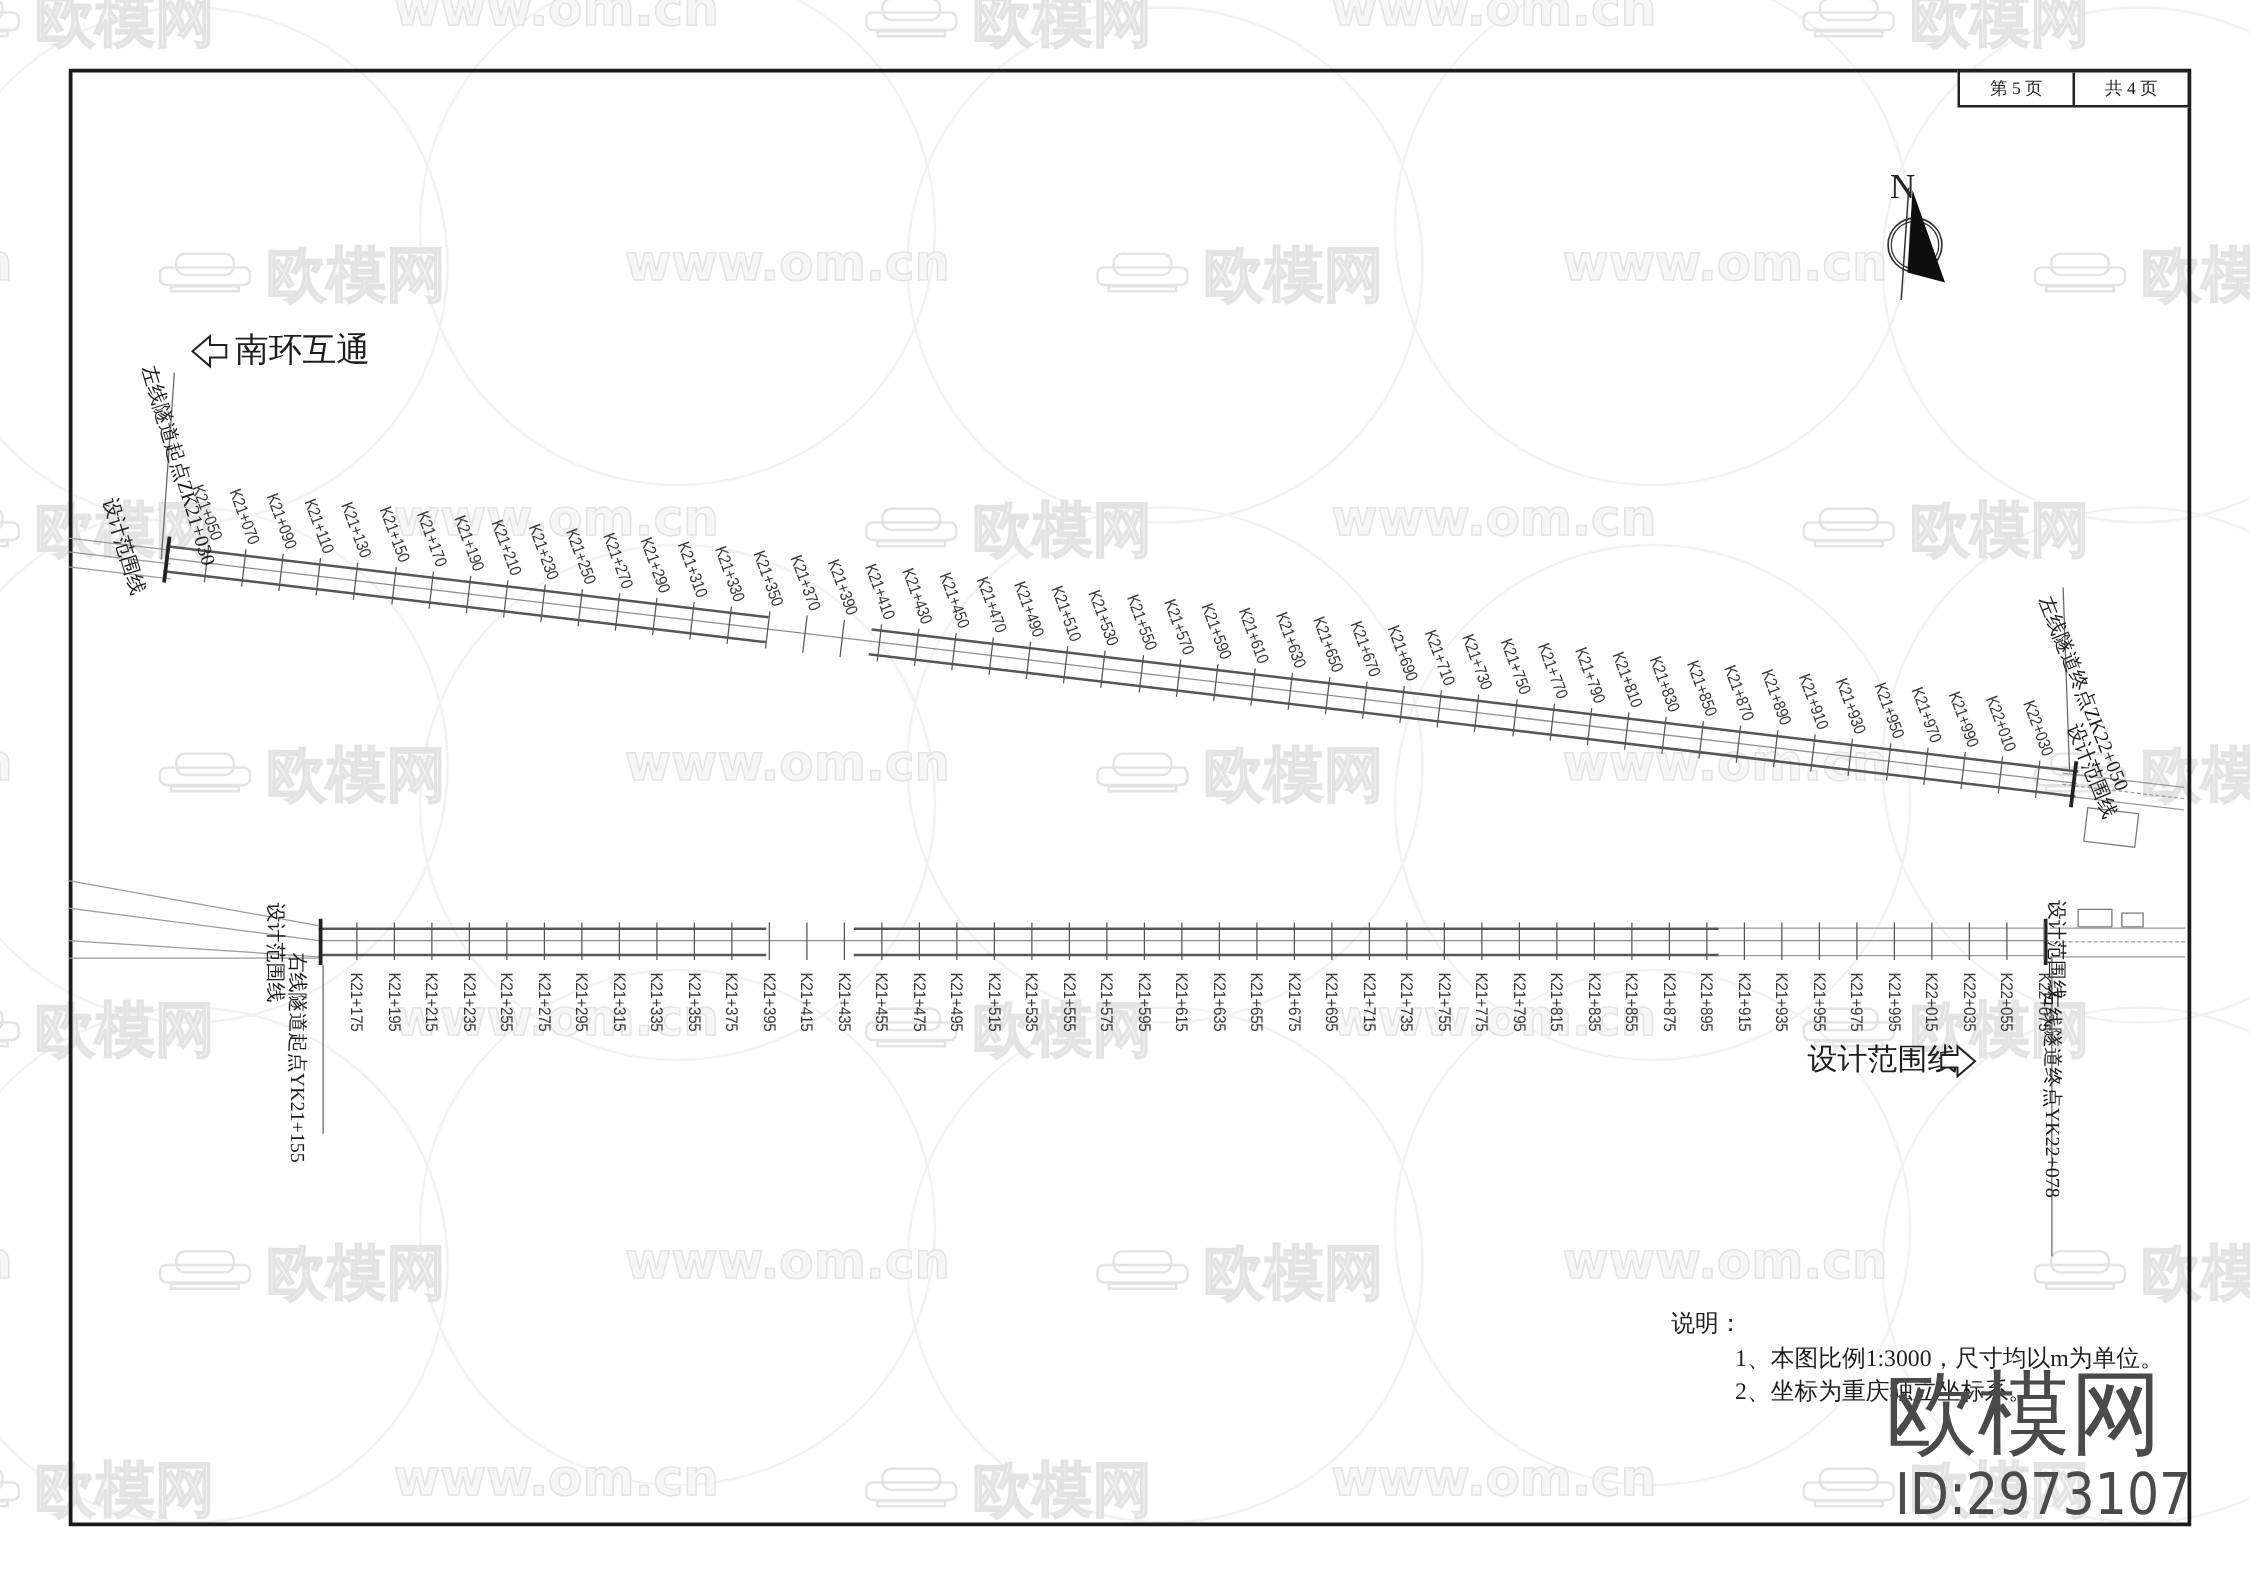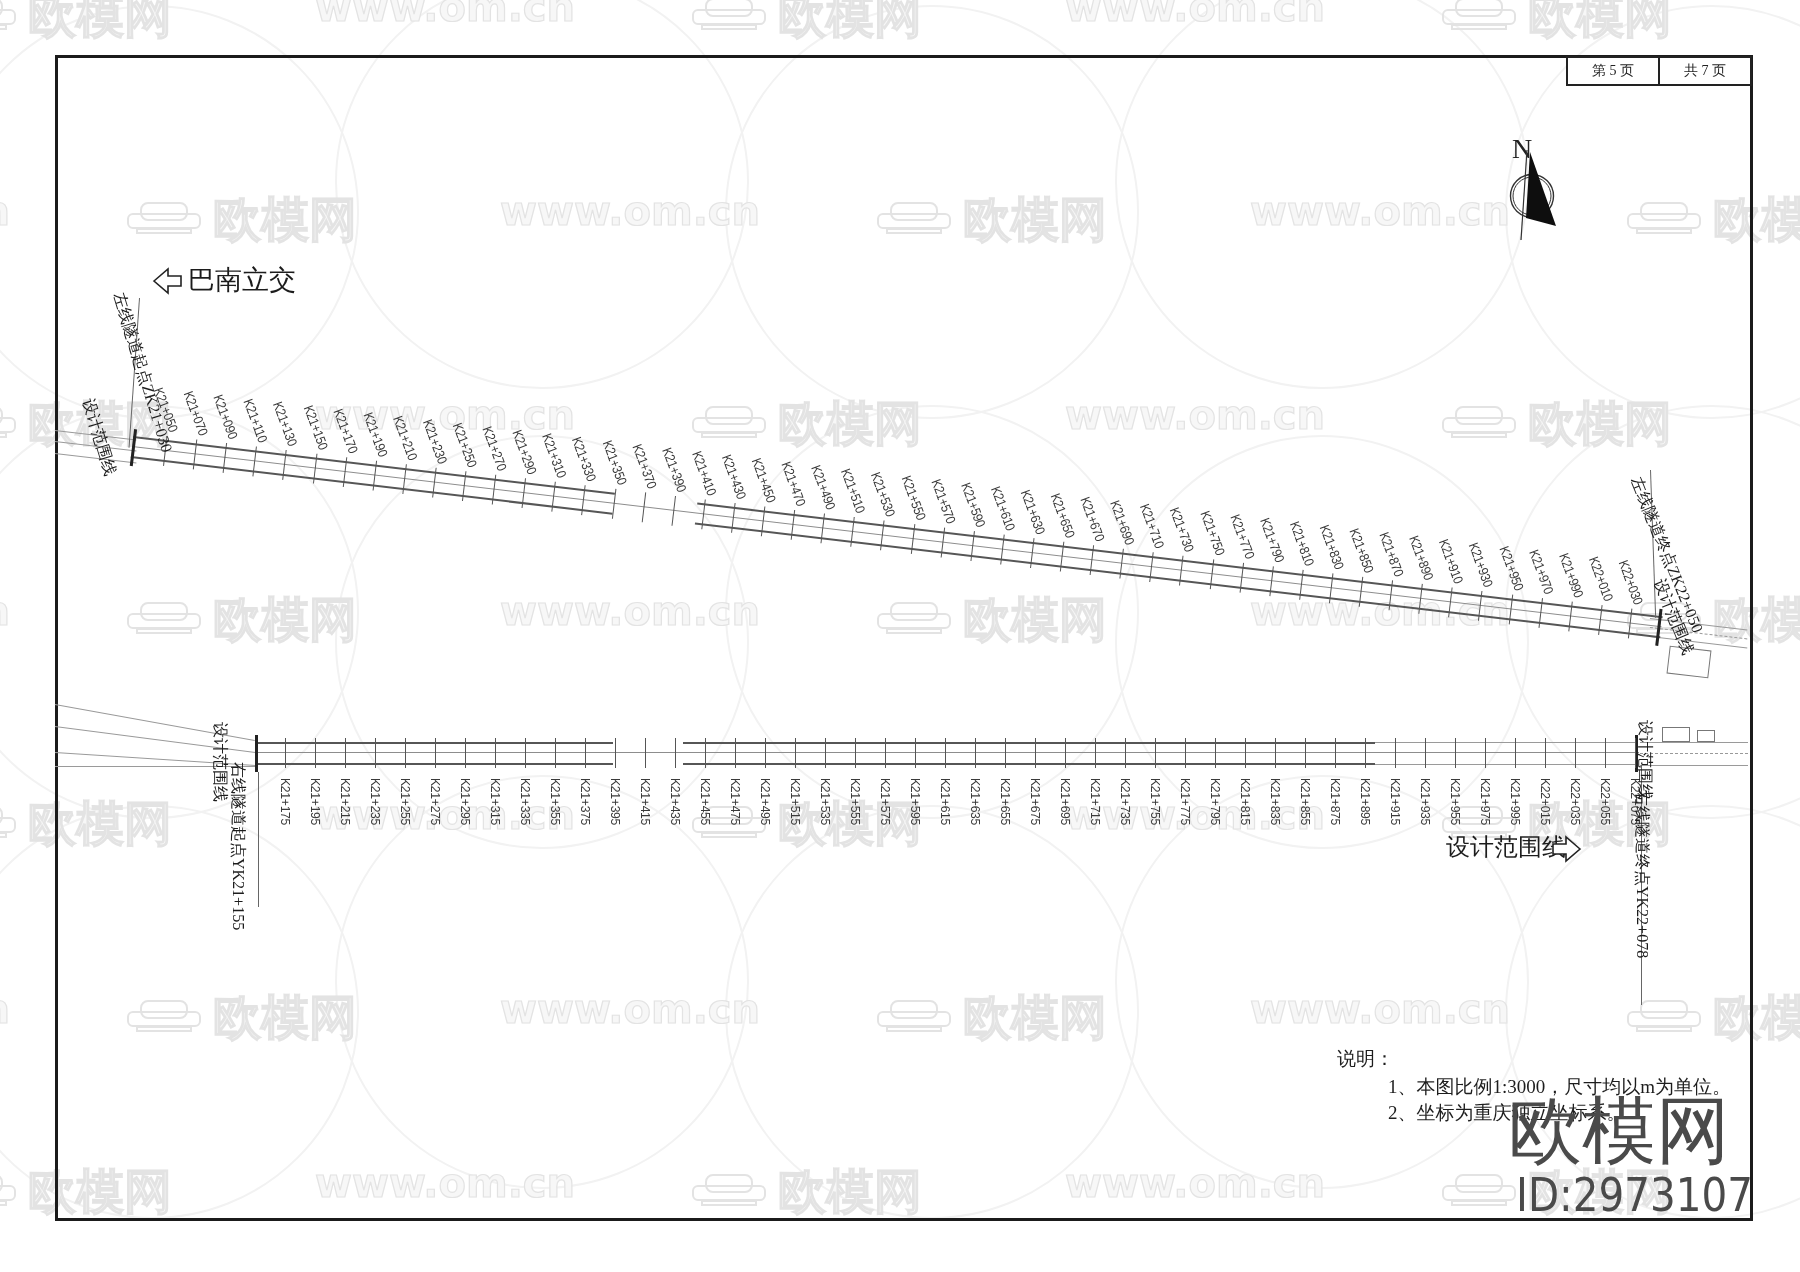--- a/index.html
+++ b/index.html
@@ -283,35 +283,35 @@
             <rect x="12" y="28" width="54" height="4"></rect>
           </svg></span>
         <span class="wm-text" style="font-size: 48px;">欧模网</span>
       </div>
     </div>
 
   <div id="frame"></div>
 
   <div id="sheetbox">
     <div class="cell">第 5 页</div>
-    <div class="cell">共 7 页</div>
+    <div class="cell">共 4 页</div>
   </div>
 
   <svg class="abs" style="left:1478px;top:108px;" width="140" height="150" viewBox="0 0 140 150">
     <text x="34" y="50" font-size="28" font-family="Liberation Serif, serif" fill="#222" id="north-n">N</text>
     <circle cx="54" cy="88" r="21.5" stroke="#333" fill="none" stroke-width="1.4"></circle>
     <circle cx="54" cy="88" r="19" stroke="#333" fill="none" stroke-width="1"></circle>
     <line x1="49" y1="42" x2="43" y2="132" stroke="#333" stroke-width="1.2"></line>
     <polygon points="52,44 78,118 48,110" fill="#0e0e0e"></polygon>
   </svg>
 
   <svg class="abs" style="left:150px;top:266px;" width="34" height="30" viewBox="0 0 34 30">
     <polygon points="4,15 18,3 18,10 31,10 31,20 18,20 18,27" fill="#fff" stroke="#222" stroke-width="1.6"></polygon>
   </svg>
-  <div class="cjk" style="left:188px;top:262px;font-size:27px;">巴南立交</div>
+  <div class="cjk" style="left:188px;top:262px;font-size:27px;">南环互通</div>
 
   <div class="cjk" style="left:1446px;top:831px;font-size:24px;">设计范围线</div>
   <svg class="abs" style="left:1550px;top:834px;" width="34" height="30" viewBox="0 0 34 30">
     <polygon points="30,15 16,3 16,10 3,10 3,20 16,20 16,27" fill="#fff" stroke="#222" stroke-width="1.6"></polygon>
   </svg>
 
   <div class="thinline" style="left:55px;top:430px;width:82px;transform:rotate(6.7deg);"></div>
   <div class="thinline" style="left:55px;top:441px;width:82px;transform:rotate(6.7deg);"></div>
   <div class="thinline" style="left:55px;top:453px;width:82px;transform:rotate(6.7deg);"></div>
 

